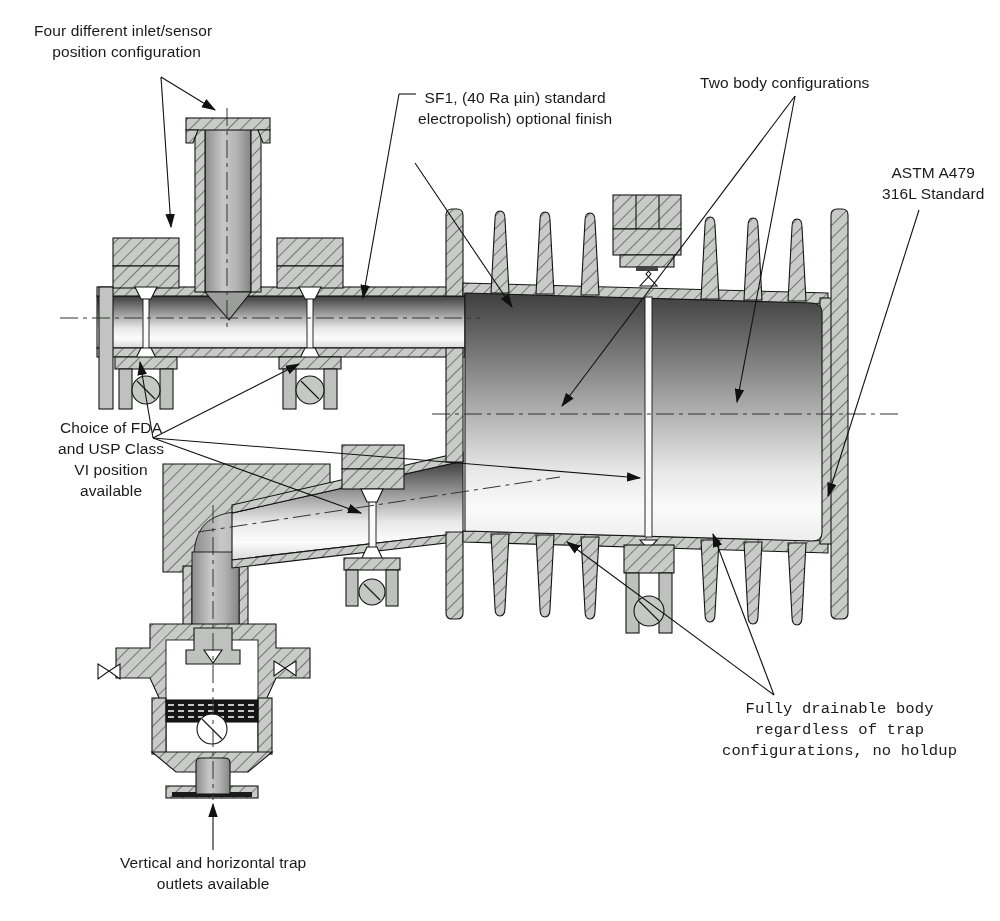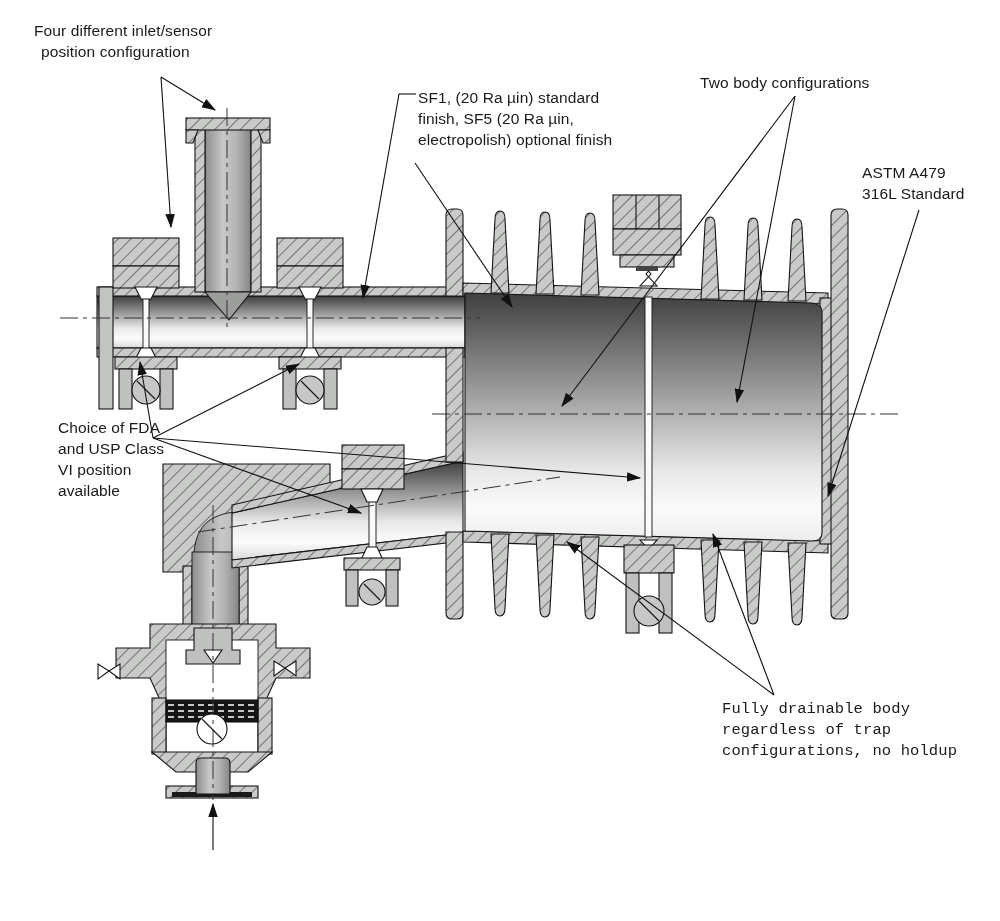--- a/index.html
+++ b/index.html
@@ -1,17 +1,17 @@
 <!DOCTYPE html>
 <html><head>
 <meta charset="utf-8">
 <style>
   html,body{margin:0;padding:0;background:#ffffff;}
   #stage{position:relative;width:1000px;height:921px;background:#ffffff;overflow:hidden;
-         font-family:"Liberation Sans", sans-serif;}
+         font-family:"Liberation Sans", sans-serif;text-align:center;}
   #drawing{position:absolute;left:0;top:0;}
   .callout{position:absolute;color:#1a1a1a;font-size:15.5px;line-height:21px;
            white-space:nowrap;letter-spacing:0.1px;}
   .callout .ln{display:block;}
   .callout .indent{margin-left:7px;}
 </style>
 </head>
 <body>
 
 <div id="stage">
@@ -240,41 +240,44 @@
     </g>
   </g>
 </svg>
 
   <div class="callout" style="left:34px;top:20px;">
     <span class="ln">Four different inlet/sensor</span>
     <span class="ln indent">position configuration</span>
   </div>
 
   <div class="callout" style="left:418px;top:87px;">
-    <span class="ln">SF1, (20 Ra µin) standard</span>
-    <span class="ln">finish, SF5 (20 Ra µin,</span>
+    <span class="ln">SF1, (40 Ra µin) standard</span>
     <span class="ln">electropolish) optional finish</span>
   </div>
 
   <div class="callout" style="left:700px;top:72px;">
     <span class="ln">Two body configurations</span>
   </div>
 
-  <div class="callout" style="left:862px;top:162px;">
+  <div class="callout" style="left:882px;top:162px;">
     <span class="ln">ASTM A479</span>
     <span class="ln">316L Standard</span>
   </div>
 
   <div class="callout" style="left:22px;top:417px;margin-left:36px;">
     <span class="ln">Choice of FDA</span>
     <span class="ln">and USP Class</span>
     <span class="ln">VI position</span>
     <span class="ln">available</span>
   </div>
 
   <div class="callout" style="left:722px;top:699px;font-family:Liberation Mono, monospace;">
     <span class="ln">Fully drainable body</span>
     <span class="ln">regardless of trap</span>
     <span class="ln">configurations, no holdup</span>
   </div>
 
+  <div class="callout" style="left:120px;top:852px;">
+    <span class="ln">Vertical and horizontal trap</span>
+    <span class="ln">outlets available</span>
+  </div>
 
 </div>
 
 </body></html>

